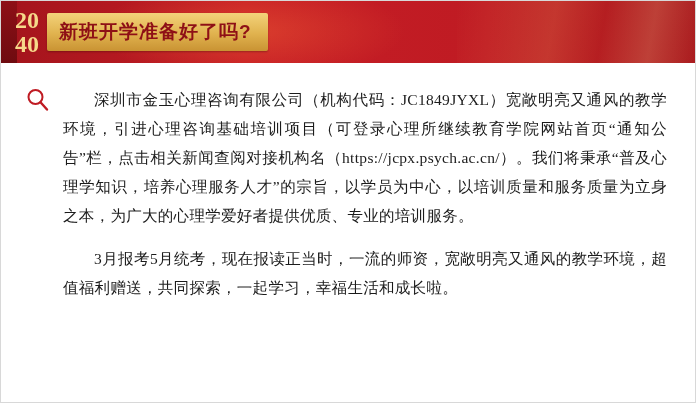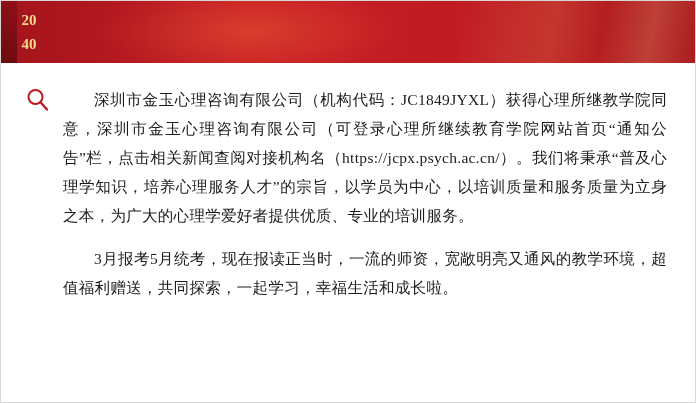--- a/index.html
+++ b/index.html
@@ -62,23 +62,23 @@
   }
   .year-box {
     position: absolute;
     left: 14px;
     top: 7px;
     width: 28px;
     height: 48px;
     color: #f6d98a;
     font-family: "Liberation Serif", serif;
     font-weight: bold;
-    font-size: 15px;
+    font-size: 24px;
     line-height: 24px;
-    text-align: center;
+    text-align: left;
     letter-spacing: 0px;
   }
   .year-box span {
     display: block;
   }
   .title-plate {
     position: absolute;
     left: 46px;
     top: 12px;
     height: 38px;
@@ -149,29 +149,32 @@
   <div class="banner">
     <div class="banner-glow"></div>
     <div class="banner-rays"></div>
     <div class="banner-left-ribbon"></div>
 
     <div class="year-box">
       <span>20</span>
       <span>40</span>
     </div>
 
+    <div class="title-plate">
+      <span class="title-text">新班开学准备好了吗?</span>
+    </div>
   </div>
 
   <div class="content">
 
     <div class="search-mark">
       <svg width="26" height="26" viewBox="0 0 26 26" aria-hidden="true">
         <circle cx="10.5" cy="10" r="7" fill="none" stroke="#bf1b23" stroke-width="2"></circle>
         <line x1="15.5" y1="15.2" x2="22" y2="22.5" stroke="#bf1b23" stroke-width="2.4" stroke-linecap="round"></line>
       </svg>
     </div>
 
-    <p class="para">深圳市金玉心理咨询有限公司（机构代码：JC1849JYXL）获得心理所继教学院同意，深圳市金玉心理咨询有限公司（可登录心理所继续教育学院网站首页“通知公告”栏，点击相关新闻查阅对接机构名（https://jcpx.psych.ac.cn/）。我们将秉承“普及心理学知识，培养心理服务人才”的宗旨，以学员为中心，以培训质量和服务质量为立身之本，为广大的心理学爱好者提供优质、专业的培训服务。</p>
+    <p class="para">深圳市金玉心理咨询有限公司（机构代码：JC1849JYXL）宽敞明亮又通风的教学环境，引进心理咨询基础培训项目（可登录心理所继续教育学院网站首页“通知公告”栏，点击相关新闻查阅对接机构名（https://jcpx.psych.ac.cn/）。我们将秉承“普及心理学知识，培养心理服务人才”的宗旨，以学员为中心，以培训质量和服务质量为立身之本，为广大的心理学爱好者提供优质、专业的培训服务。</p>
     <p class="para">3月报考5月统考，现在报读正当时，一流的师资，宽敞明亮又通风的教学环境，超值福利赠送，共同探索，一起学习，幸福生活和成长啦。</p>
   </div>
 
   <div class="footer-rule"></div>
 </div>
 
 </body></html>

